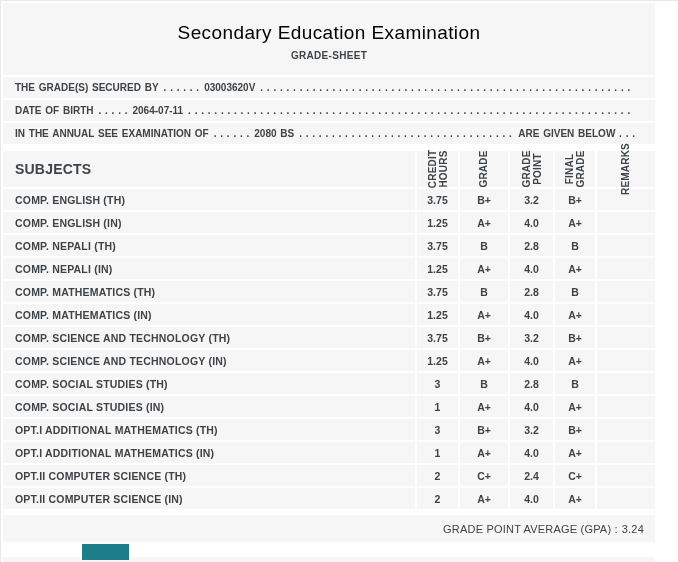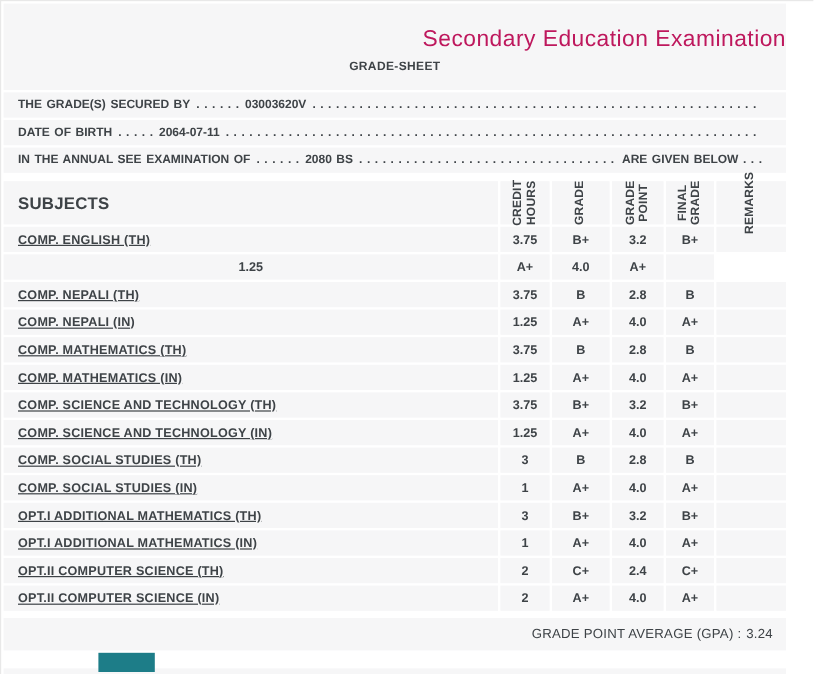--- a/index.html
+++ b/index.html
@@ -9,21 +9,21 @@
     border-top:1px solid #e8e8e8; border-left:1px solid #e8e8e8;
     box-sizing:border-box;
     font-family:"Liberation Sans", sans-serif;
     color:#3e4347;
   }
   .content { position:absolute; left:2px; top:2px; width:652px; }
 
   .band { background:#f6f6f7; }
 
   .title-block { height:72px; box-sizing:border-box; padding-top:19px; text-align:center; }
-  .main-title { font-size:19px; line-height:22px; font-weight:400; color:#be185d; letter-spacing:0.4px;text-align:right; }
+  .main-title { font-size:19px; line-height:22px; font-weight:400; color:#000000; letter-spacing:0.4px; }
   .sub-title { margin-top:5px; font-size:10px; line-height:13px; font-weight:700; color:#3e4347; letter-spacing:0.3px; }
 
   .info-row {
     height:21px; margin-top:2px; display:flex; align-items:center;
     box-sizing:border-box; padding:0 20px 0 12px;
     font-size:10px; font-weight:700; white-space:nowrap; word-spacing:1px;
   }
   .info-row .seg { flex:0 0 auto; }
   .info-row .leader { margin:0 5px; }
   .info-row .filler { flex:1 1 auto; min-width:0; overflow:hidden; margin:0 5px; }
@@ -43,21 +43,21 @@
     position:absolute; left:50%; top:50%;
     transform:translate(-50%,-50%) rotate(-90deg);
     font-size:10px; line-height:10.5px; font-weight:700;
     white-space:pre-line; text-align:center; letter-spacing:0.2px;
   }
 
   .data-row { margin-top:2px; height:21px; font-size:10.5px; font-weight:700; }
   .data-row .cell { background:#f6f6f7; display:flex; align-items:center; justify-content:center;
     overflow:hidden; white-space:nowrap; }
   .data-row .cell.subject { justify-content:flex-start; padding-left:12px; box-sizing:border-box;
-    letter-spacing:0.2px;text-decoration:underline; }
+    letter-spacing:0.2px; }
 
   .gpa-row { margin-top:6px; height:27px; display:flex; align-items:center; justify-content:flex-end;
     box-sizing:border-box; padding-right:11px; font-size:11px; font-weight:400; letter-spacing:0.2px; }
   .gpa-row .gpa-value { margin-left:4px; }
 
   .bottom-band { margin-top:15px; height:6px; }
 
   .corner-accent-top { position:absolute; left:7px; top:3px; width:31px; height:13px; background:#0d464f; }
   .clipped-button-bottom { position:absolute; left:81px; top:543px; width:47px; height:16px;
     background:#1d7d88; border:0; padding:0; cursor:pointer; }
@@ -121,20 +121,21 @@
 
     <div class="grid-row data-row">
       <div class="cell subject">COMP. ENGLISH (TH)</div>
       <div class="cell">3.75</div>
       <div class="cell">B+</div>
       <div class="cell">3.2</div>
       <div class="cell">B+</div>
       <div class="cell"></div>
     </div>
     <div class="grid-row data-row">
+      <div class="cell subject">COMP. ENGLISH (IN)</div>
       <div class="cell">1.25</div>
       <div class="cell">A+</div>
       <div class="cell">4.0</div>
       <div class="cell">A+</div>
       <div class="cell"></div>
     </div>
     <div class="grid-row data-row">
       <div class="cell subject">COMP. NEPALI (TH)</div>
       <div class="cell">3.75</div>
       <div class="cell">B</div>

